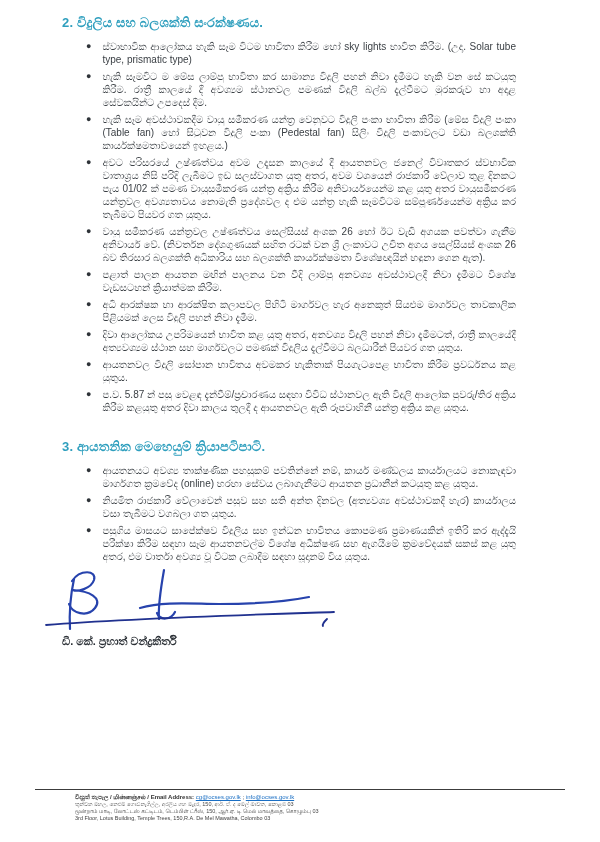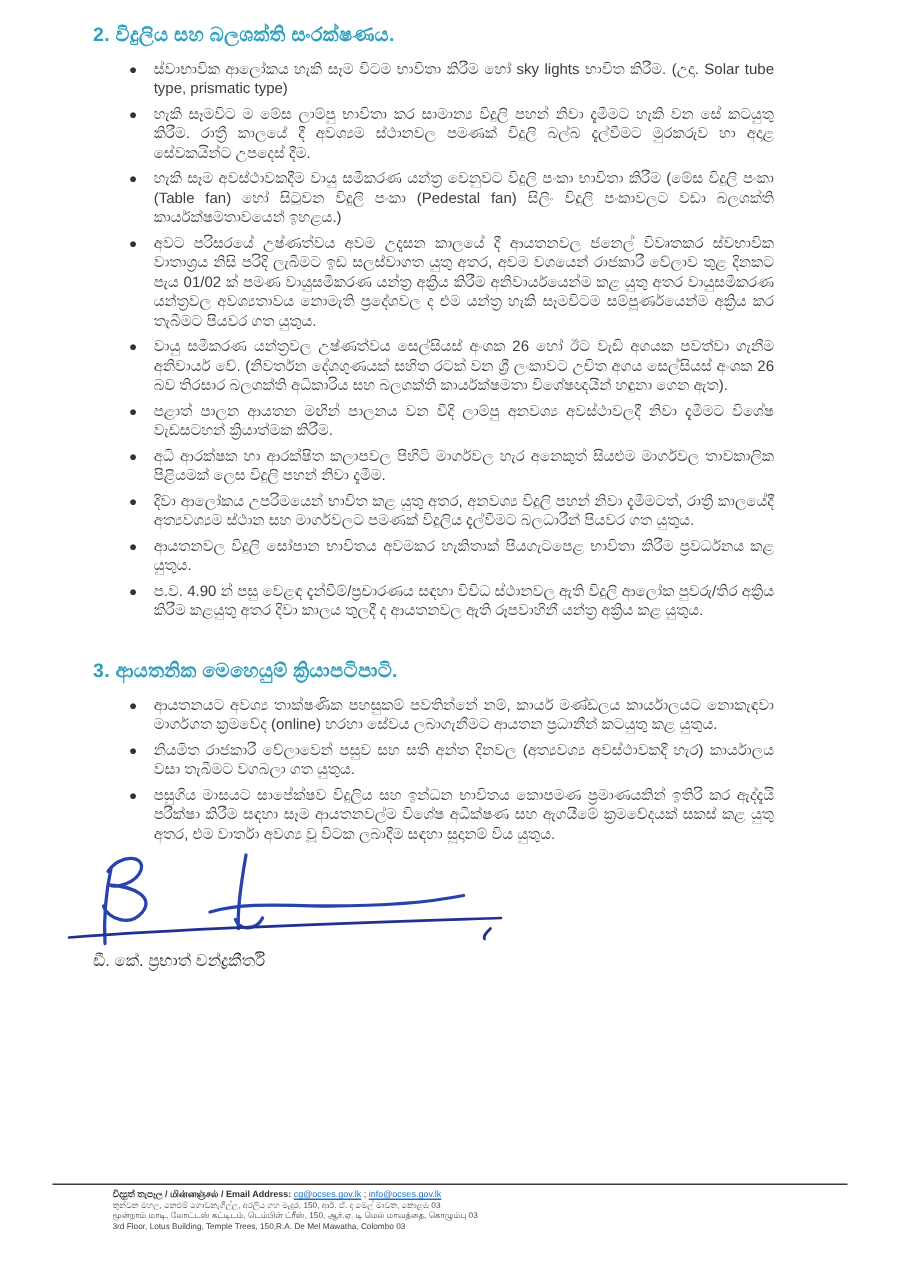--- a/index.html
+++ b/index.html
@@ -17,21 +17,21 @@
   ul.bullets { list-style:none; margin-left:24px; margin-bottom:2px; }
   ul.bullets li { display:flex; gap:11px; margin-bottom:4px; }
   ul.bullets .dot { flex:0 0 auto; font-size:9px; line-height:13px; color:#2e3338; }
   ul.bullets .btxt { font-size:10px; line-height:13px; text-align:justify; color:#3a3f44; }
   .sec3 { margin-top:24px; }
   .closing {
     margin-top:12px; margin-left:-22px; margin-right:-2px;
     font-size:10px; line-height:14px; text-align:justify; color:#3a3f44;
   }
   .signature-wrap { margin-top:2px; margin-left:-18px; height:66px; }
-  .name { font-size:11px; font-weight:normal; color:#2b3036; margin-top:2px; }
+  .name { font-size:11px; font-weight:bold; color:#2b3036; margin-top:2px; }
   .jobtitle { font-size:10.5px; color:#3a3f44; margin-top:11px; }
   .letter-footer { position:absolute; left:35px; right:35px; top:789px; }
   .footer-rule { border-top:1px solid #3c3c3c; margin-bottom:3px; }
   .email-line { padding-left:40px; font-size:6px; color:#333; line-height:8px; }
   .email-label { font-weight:bold; }
   .email-link { color:#1a6fc4; text-decoration:underline; cursor:pointer; }
   .addr { padding-left:40px; font-size:5.5px; color:#4a4a4a; line-height:7px; }
   .addr.en { color:#3f3f3f; }
   svg.sig { display:block; }
 </style>
@@ -74,21 +74,21 @@
         <li>
           <span class="dot">●</span>
           <span class="btxt">දිවා ආලෝකය උපරිමයෙන් භාවිත කළ යුතු අතර, අනවශ්‍ය විදුලි පහන් නිවා දැමීමටත්, රාත්‍රී කාලයේදී අත්‍යවශ්‍යම ස්ථාන සහ මාර්ගවලට පමණක් විදුලිය දැල්වීමට බලධාරීන් පියවර ගත යුතුය.</span>
         </li>
         <li>
           <span class="dot">●</span>
           <span class="btxt">ආයතනවල විදුලි සෝපාන භාවිතය අවමකර හැකිතාක් පියගැටපෙළ භාවිතා කිරීම ප්‍රවර්ධනය කළ යුතුය.</span>
         </li>
         <li>
           <span class="dot">●</span>
-          <span class="btxt">ප.ව. 4.90 න් පසු වෙළඳ දැන්වීම්/ප්‍රචාරණය සඳහා විවිධ ස්ථානවල ඇති විදුලි ආලෝක පුවරු/තිර අක්‍රිය කිරීම කළයුතු අතර දිවා කාලය තුලදී ද ආයතනවල ඇති රූපවාහිනී යන්ත්‍ර අක්‍රිය කළ යුතුය.</span>
+          <span class="btxt">ප.ව. 5.87 න් පසු වෙළඳ දැන්වීම්/ප්‍රචාරණය සඳහා විවිධ ස්ථානවල ඇති විදුලි ආලෝක පුවරු/තිර අක්‍රිය කිරීම කළයුතු අතර දිවා කාලය තුලදී ද ආයතනවල ඇති රූපවාහිනී යන්ත්‍ර අක්‍රිය කළ යුතුය.</span>
         </li>
       </ul>
   </section>
 
   <section class="sec3">
     <h2 class="sec-heading">3. ආයතනික මෙහෙයුම් ක්‍රියාපටිපාටි.</h2>
     <ul class="bullets">
         <li>
           <span class="dot">●</span>
           <span class="btxt">ආයතනයට අවශ්‍ය තාක්ෂණික පහසුකම් පවතින්නේ නම්, කාර්ය මණ්ඩලය කාර්යාලයට නොකැඳවා මාර්ගගත ක්‍රමවේද (online) හරහා සේවය ලබාගැනීමට ආයතන ප්‍රධානීන් කටයුතු කළ යුතුය.</span>

